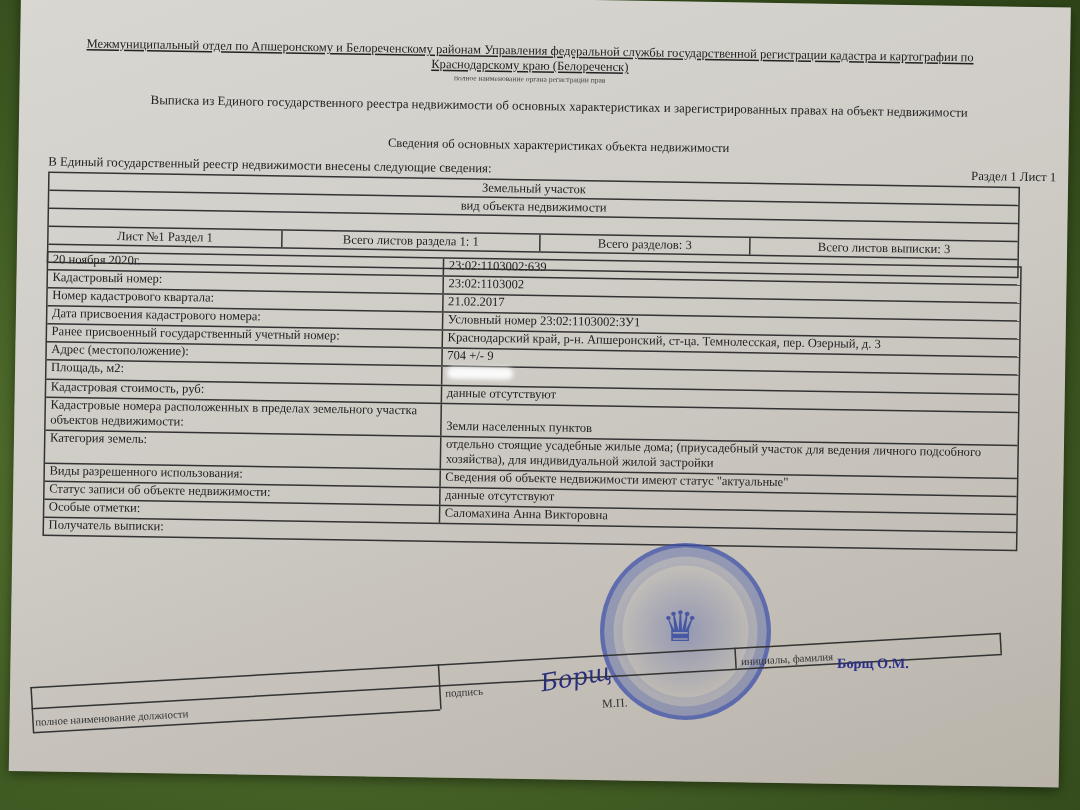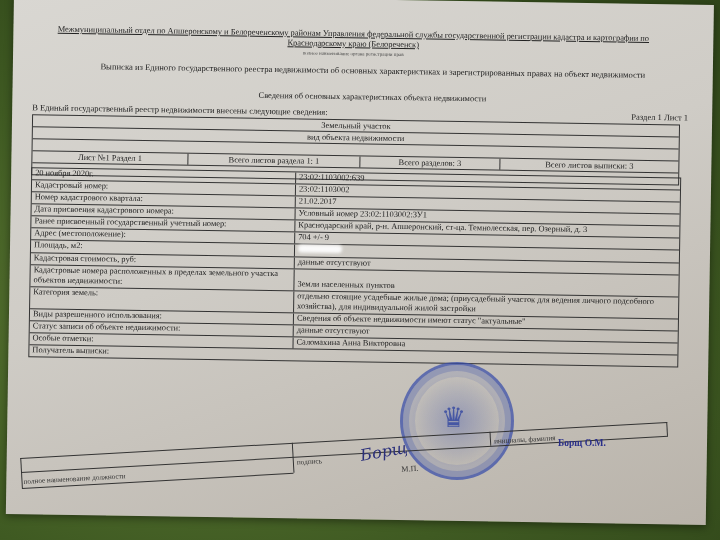--- a/index.html
+++ b/index.html
@@ -13,21 +13,21 @@
     background: linear-gradient(160deg, #d9d7d2 0%, #cfccc6 45%, #b9b3aa 100%);
     transform: rotate(0.9deg); transform-origin: 0 0;
     box-shadow: 0 2px 8px rgba(0,0,0,0.45);
     color:#222;
   }
   .org { position:absolute; left:20px; top:30px; width:640px; text-align:center; font-size:8.4px; line-height:10px; text-decoration:underline; }
   .org-caption { position:absolute; left:20px; top:52px; width:640px; text-align:center; font-size:5px; color:#444; }
   .extract-title { position:absolute; left:40px; top:66px; width:640px; text-align:center; font-size:8.6px; }
   .section-title { position:absolute; left:40px; top:93px; width:640px; text-align:center; font-size:8.4px; }
   .intro { position:absolute; left:20px; top:108px; font-size:8.5px; }
-  .section-sheet { position:absolute; right:24px; top:108px; font-size:8.5px; }
+  .section-sheet { position:absolute; right:8px; top:108px; font-size:8.5px; }
 
   .box { position:absolute; border:1px solid #333; box-sizing:border-box; font-size:8.4px; line-height:11px; }
   .row { display:flex; border-bottom:1px solid #333; min-height:11px; }
   .row:last-child { border-bottom:none; }
   .c { padding:0 3px; box-sizing:border-box; }
   .bl { border-left:1px solid #333; }
   .center { text-align:center; }
 
   .grid { position:absolute; left:20px; top:173px; width:648px; border:1px solid #333; font-size:8.4px; line-height:10.5px; }
   .grid .row .k { width:257px; padding:0 3px; border-right:1px solid #333; }

